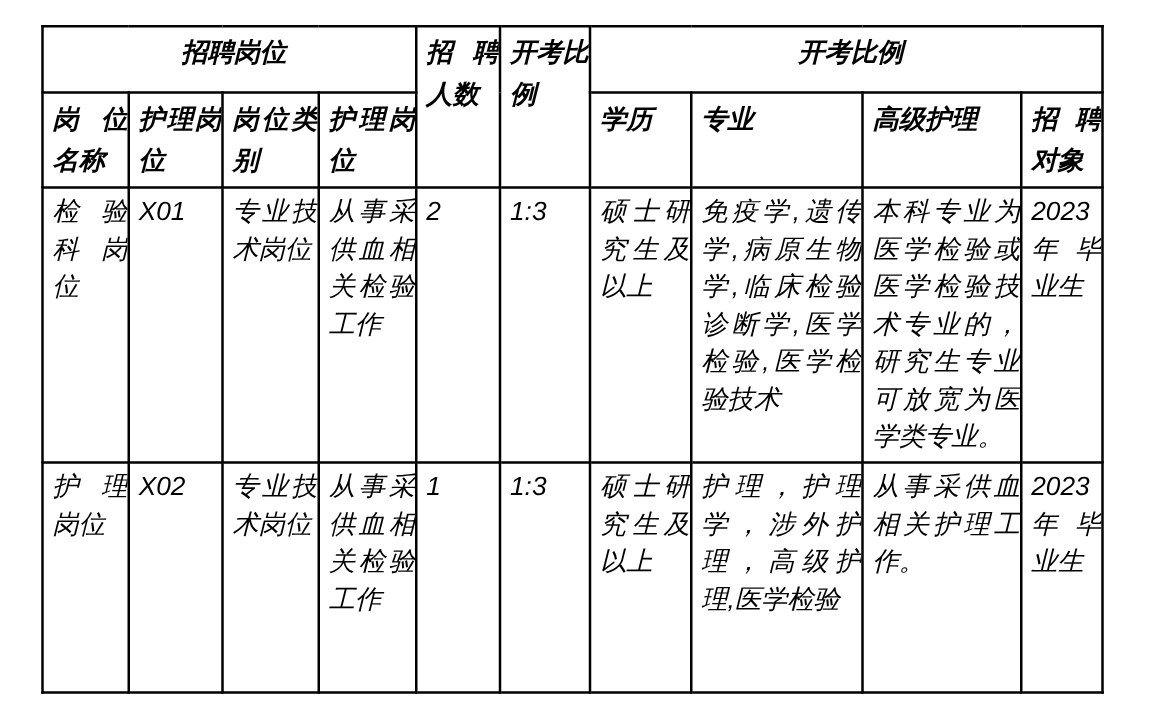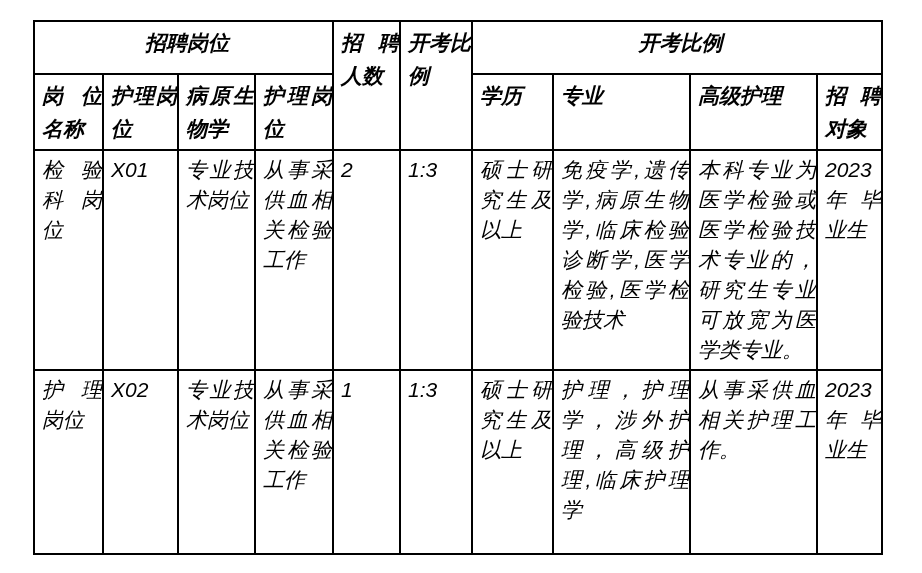--- a/index.html
+++ b/index.html
@@ -67,21 +67,21 @@
   <thead>
     <tr class="header-row-1">
       <th colspan="4" class="group-center">招聘岗位</th>
       <th rowspan="2">招聘人数</th>
       <th rowspan="2">开考比例</th>
       <th colspan="4" class="group-center">开考比例</th>
     </tr>
     <tr class="header-row-2">
       <th>岗位名称</th>
       <th>护理岗位</th>
-      <th>病原生物学</th>
+      <th>岗位类别</th>
       <th>护理岗位</th>
       <th>学历</th>
       <th>专业</th>
       <th>高级护理</th>
       <th>招聘对象</th>
     </tr>
   </thead>
   <tbody>
     <tr class="data-row-1">
       <td>检验科岗位</td>
@@ -96,18 +96,18 @@
       <td>2023年毕业生</td>
     </tr>
     <tr class="data-row-2">
       <td>护理岗位</td>
       <td>X02</td>
       <td>专业技术岗位</td>
       <td>从事采供血相关检验工作</td>
       <td>1</td>
       <td>1:3</td>
       <td>硕士研究生及以上</td>
-      <td>护理，护理学，涉外护理，高级护理,临床护理学</td>
+      <td>护理，护理学，涉外护理，高级护理,医学检验</td>
       <td>从事采供血相关护理工作。</td>
       <td>2023年毕业生</td>
     </tr>
   </tbody>
 </table>
 
 </body></html>

